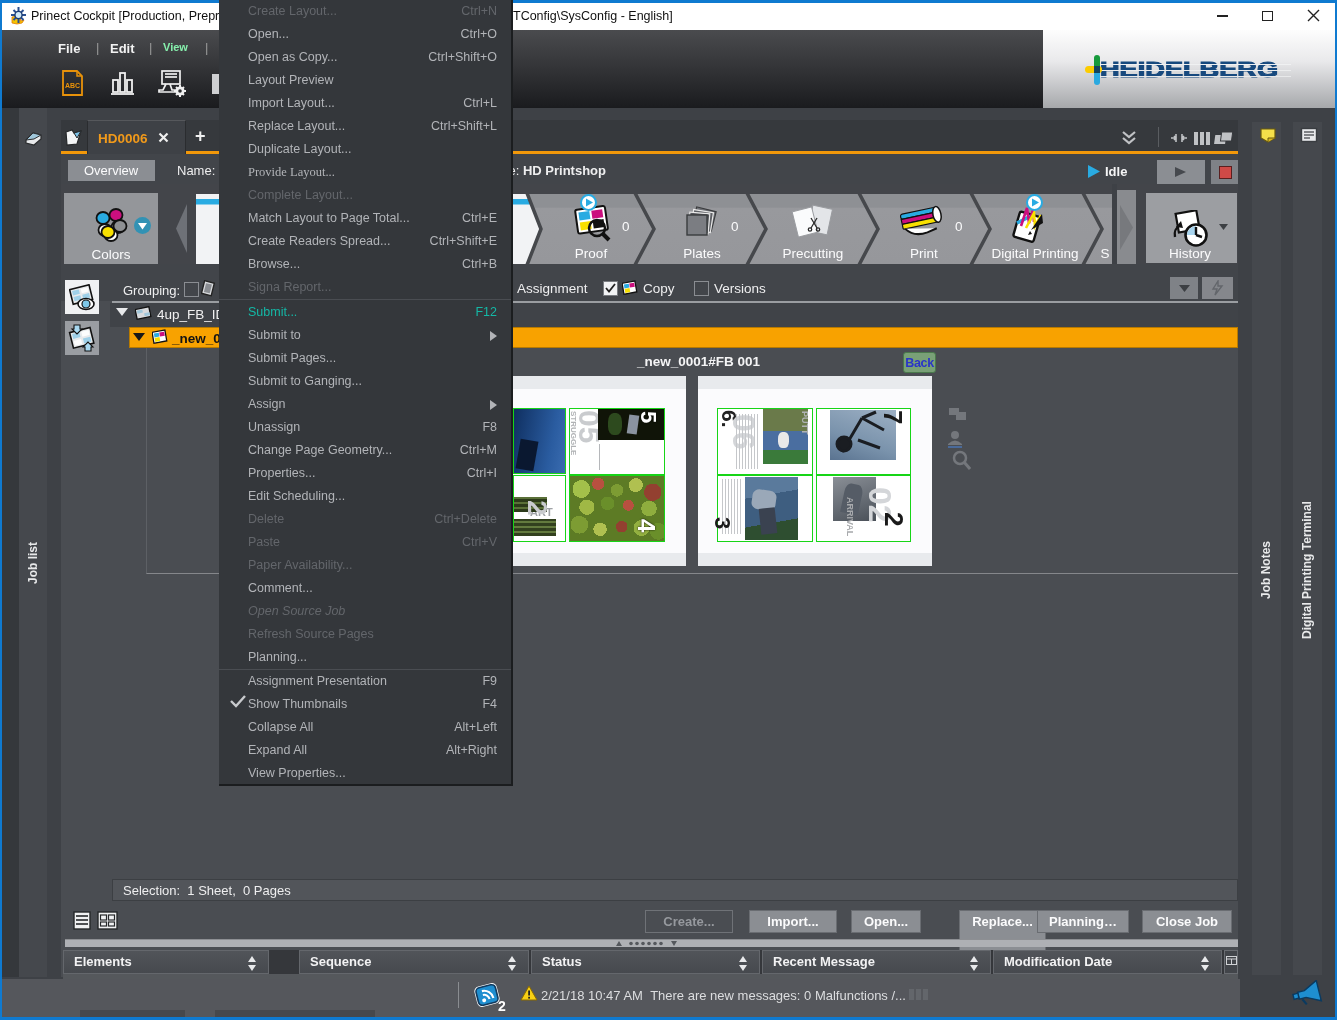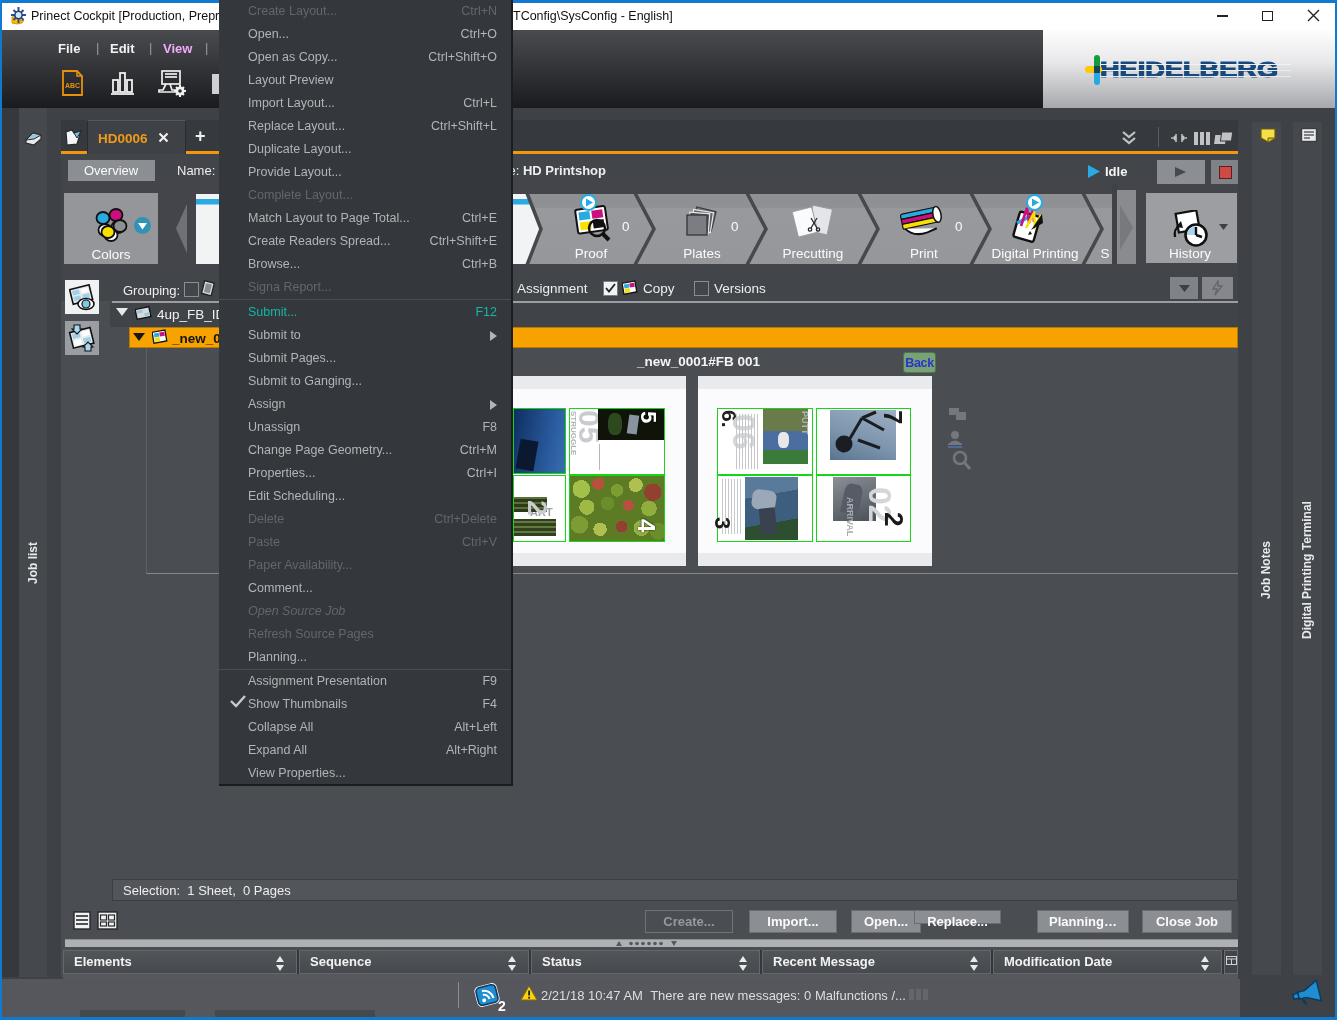--- a/index.html
+++ b/index.html
@@ -42,21 +42,21 @@
 <div class="a" style="left:1262px;top:11px;width:9px;height:8px;border:1.6px solid #222;"></div>
 <svg class="a" style="left:1307px;top:9px;" width="13" height="13">
       <path d="M1,1 L12,12 M12,1 L1,12" stroke="#222" stroke-width="1.4"></path>
     </svg>
 
 <div class="a" style="left:2px;top:30px;width:1333px;height:78px;background:linear-gradient(180deg,#4a4b4e 0%,#353639 45%,#1a1b1e 100%);"></div>
 <div class="a txt" style="left:58px;top:41px;font-size:13px;font-weight:bold;color:#f2f2f2;">File</div>
 <div class="a txt" style="left:96px;top:40px;font-size:13px;color:#9a9a9a;">|</div>
 <div class="a txt" style="left:110px;top:41px;font-size:13px;font-weight:bold;color:#f2f2f2;">Edit</div>
 <div class="a txt" style="left:149px;top:40px;font-size:13px;color:#9a9a9a;">|</div>
-<div class="a txt" style="left:163px;top:41px;font-size:13px;font-weight:bold;color:#f0abfc;">View</div>
+<div class="a txt" style="left:163px;top:41px;font-size:11px;font-weight:bold;color:#86efac;">View</div>
 <div class="a txt" style="left:205px;top:40px;font-size:13px;color:#9a9a9a;">|</div>
 
 <svg class="a" style="left:61px;top:70px;" width="24" height="26" viewBox="0 0 24 26">
 <path d="M2,1 L16,1 L21,6 L21,25 L2,25 Z" fill="none" stroke="#e8920a" stroke-width="1.8"></path>
 <path d="M16,1 L16,6 L21,6" fill="none" stroke="#e8920a" stroke-width="1.5"></path>
 <text x="4" y="18" font-size="7" font-weight="bold" fill="#e8920a" font-family="Liberation Sans">ABC</text>
 </svg>
 <svg class="a" style="left:111px;top:71px;" width="24" height="25" viewBox="0 0 24 25">
 <g fill="none" stroke="#f0f0f0" stroke-width="1.8">
 <rect x="2" y="9" width="5" height="12"></rect>
@@ -501,39 +501,39 @@
 <svg class="a" style="left:97px;top:911px;" width="22" height="20" viewBox="0 0 22 20">
 <rect x="1" y="1" width="19" height="17" fill="#f0f1f2" stroke="#26282a" stroke-width="1.4"></rect>
 <rect x="3.5" y="4" width="6" height="5" fill="none" stroke="#26282a" stroke-width="1.2"></rect>
 <rect x="11.5" y="4" width="6" height="5" fill="none" stroke="#26282a" stroke-width="1.2"></rect>
 <rect x="3.5" y="11" width="6" height="4" fill="none" stroke="#26282a" stroke-width="1.2"></rect>
 <rect x="11.5" y="11" width="6" height="4" fill="none" stroke="#26282a" stroke-width="1.2"></rect>
 </svg>
 <div class="a" style="left:645px;top:910px;width:88px;height:23px;border:1px solid #6f7277;box-sizing:border-box;text-align:center;"><span style="font-size:13px;font-weight:bold;color:#96999e;line-height:21px;">Create...</span></div>
 <div class="a btn" style="left:749px;top:910px;width:88px;height:23px;">Import...</div>
 <div class="a btn" style="left:851px;top:910px;width:70px;height:23px;">Open...</div>
-<div class="a btn" style="left:914px;top:910px;width:87px;height:14px;">Replace...</div>
+<div class="a btn" style="left:959px;top:910px;width:87px;height:41px;">Replace...</div>
 <div class="a btn" style="left:1037px;top:910px;width:92px;height:23px;">Planning…</div>
 <div class="a btn" style="left:1142px;top:910px;width:90px;height:23px;">Close Job</div>
 <div class="a" style="left:65px;top:939px;width:1173px;height:8px;background:#aeb0b4;border-top:1px solid #8d8f93;box-sizing:border-box;"></div>
 <svg class="a" style="left:616px;top:940px;" width="66" height="7" viewBox="0 0 66 7">
 <path d="M0,6 L6,6 L3,1 Z" fill="#55585d"></path>
 <g fill="#55585d">
         <circle cx="15" cy="3.5" r="1.8"></circle>
         <circle cx="21" cy="3.5" r="1.8"></circle>
         <circle cx="27" cy="3.5" r="1.8"></circle>
         <circle cx="33" cy="3.5" r="1.8"></circle>
         <circle cx="39" cy="3.5" r="1.8"></circle>
         <circle cx="45" cy="3.5" r="1.8"></circle>
       </g>
 <path d="M55,1 L61,1 L58,6 Z" fill="#55585d"></path>
 </svg>
 
 <div class="a" style="left:63px;top:950px;width:1175px;height:24px;background:#35373b;"></div>
-<div class="a th" style="left:63px;top:950px;width:234px;">Elements</div>
+<div class="a th" style="left:63px;top:950px;width:206px;">Elements</div>
 <div class="a th" style="left:299px;top:950px;width:230px;">Sequence</div>
 <div class="a th" style="left:531px;top:950px;width:229px;">Status</div>
 <div class="a th" style="left:762px;top:950px;width:229px;">Recent Message</div>
 <div class="a th" style="left:993px;top:950px;width:229px;">Modification Date</div>
 <div class="a" style="left:1224px;top:950px;width:14px;height:24px;background:#42454a;border:1px solid #6a6d72;box-sizing:border-box;"></div>
 <svg class="a" style="left:1226px;top:956px;" width="11" height="11" viewBox="0 0 11 11">
       <rect x="0.5" y="0.5" width="10" height="8" fill="none" stroke="#d0d2d5" stroke-width="1"></rect>
       <line x1="0.5" y1="3" x2="10.5" y2="3" stroke="#d0d2d5"></line>
       <line x1="5.5" y1="3" x2="5.5" y2="8.5" stroke="#d0d2d5"></line>
     </svg>
@@ -583,21 +583,21 @@
         <span class="ml">Import Layout...</span>
 <span class="ms">Ctrl+L</span>
 </div>
 <div class="mi" style="top:115px;color:#b2b4b8;">
         <span class="ml">Replace Layout...</span>
 <span class="ms">Ctrl+Shift+L</span>
 </div>
 <div class="mi" style="top:138px;color:#b2b4b8;">
         <span class="ml">Duplicate Layout...</span>
 </div>
-<div class="mi" style="top:161px;color:#b2b4b8;">
+<div class="mi" style="top:161px;color:#b2b4b8;font-family:Liberation Serif, serif;">
         <span class="ml">Provide Layout...</span>
 </div>
 <div class="mi" style="top:184px;color:#63666b;">
         <span class="ml">Complete Layout...</span>
 </div>
 <div class="mi" style="top:207px;color:#b2b4b8;">
         <span class="ml">Match Layout to Page Total...</span>
 <span class="ms">Ctrl+E</span>
 </div>
 <div class="mi" style="top:230px;color:#b2b4b8;">

